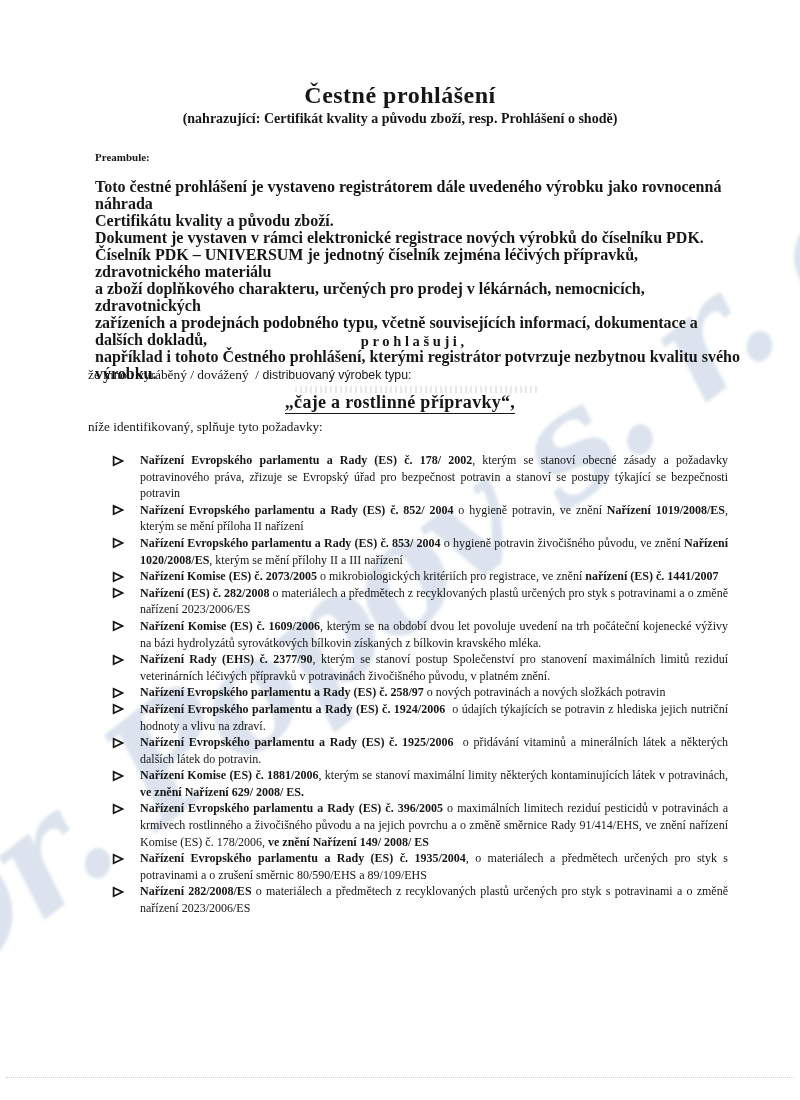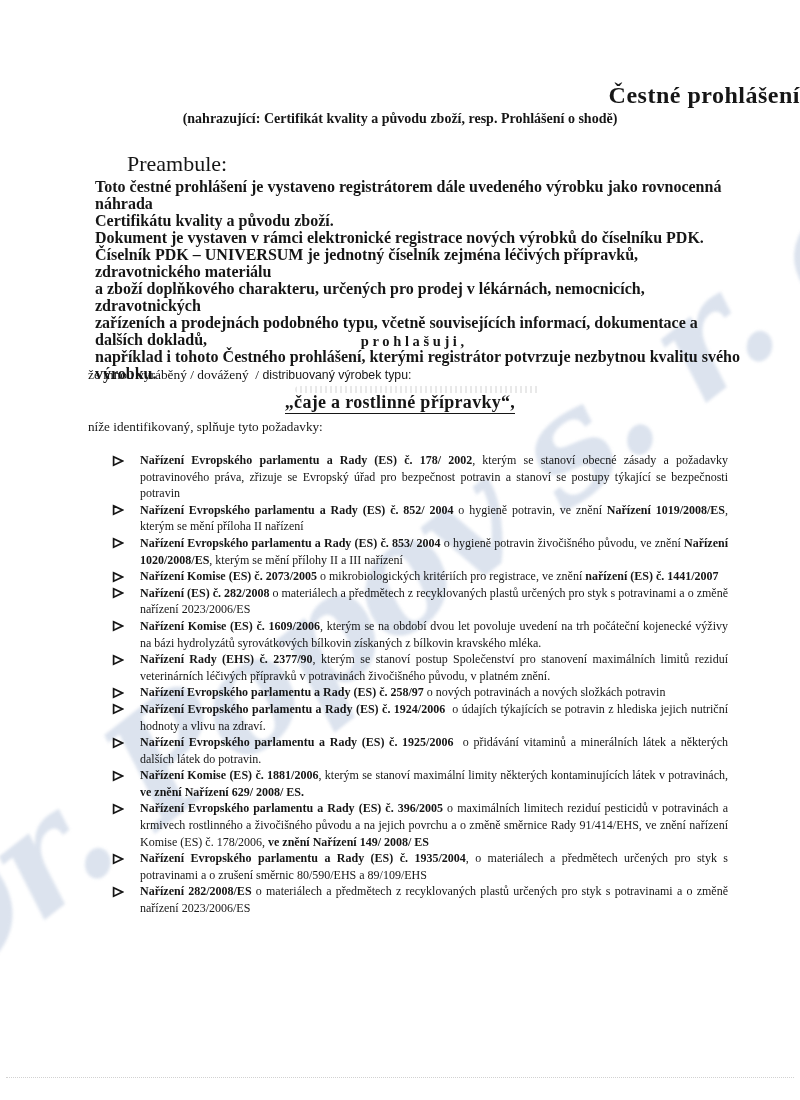--- a/index.html
+++ b/index.html
@@ -15,30 +15,30 @@
     position:absolute;left:400px;top:575px;width:1250px;
     transform:translate(-50%,-50%) rotate(-38deg);
     font-family:"DejaVu Serif", serif;font-style:italic;font-weight:bold;
     font-size:150px;letter-spacing:-6px;white-space:nowrap;text-align:center;
     filter:blur(1.5px);z-index:0;user-select:none;
   }
 
   .content{position:absolute;inset:0;z-index:1;}
 
   .title{
-    position:absolute;top:82px;left:0;width:100%;text-align:right;
+    position:absolute;top:82px;left:0;width:100%;text-align:center;
     font-size:24px;font-weight:bold;letter-spacing:.5px;
   }
   .subtitle{
     position:absolute;top:111px;left:0;width:100%;text-align:center;
     font-size:14px;font-weight:bold;
   }
   .preamble-heading{
     position:absolute;top:151px;left:95px;
-    font-size:22px;font-weight:normal;margin-left:32px;
+    font-size:11px;font-weight:bold;
   }
   .preamble-body{
     position:absolute;top:178px;left:95px;width:645px;
     font-size:16px;font-weight:bold;line-height:17px;
     white-space:pre-line;
   }
   .intro{
     position:absolute;top:307px;left:157px;
     font-size:13.2px;
   }

